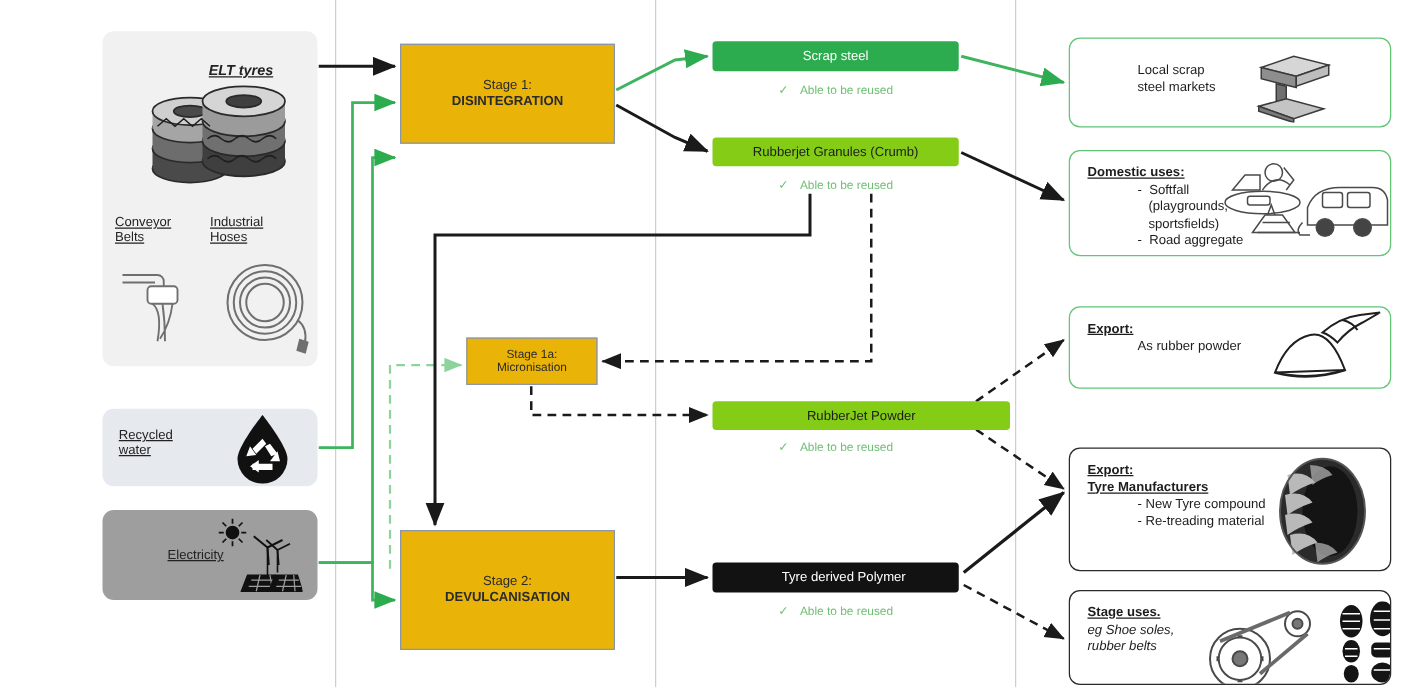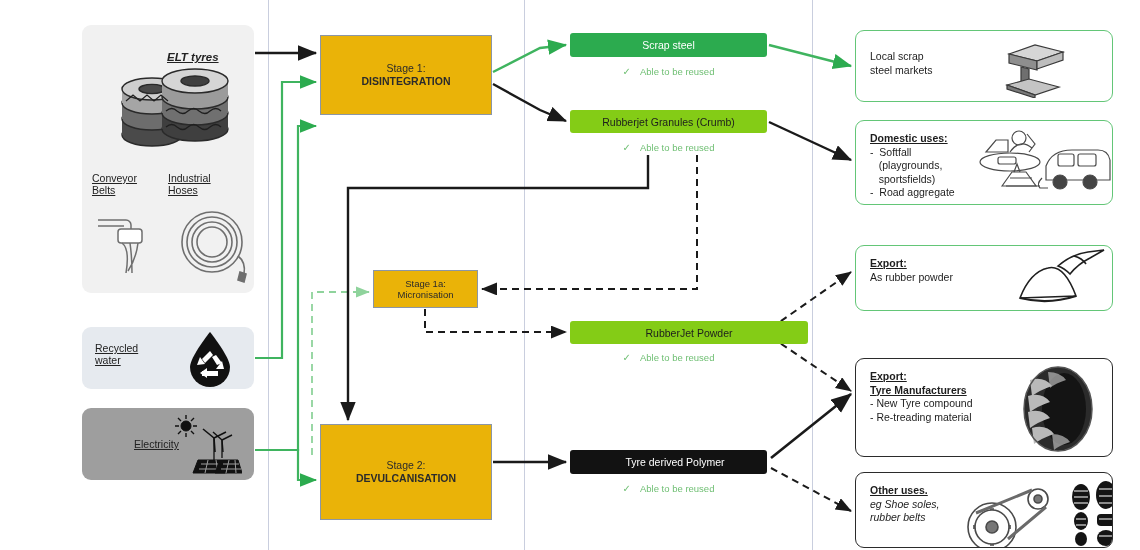--- a/index.html
+++ b/index.html
@@ -54,21 +54,21 @@
   .outbox.dark{border:1.6px solid #2b2b2b;}
   .o-steel{left:855px;top:30px;width:258px;height:72px;}
   .o-dom  {left:855px;top:120px;width:258px;height:85px;}
   .o-exp  {left:855px;top:245px;width:258px;height:66px;}
   .o-tyre {left:855px;top:358px;width:258px;height:99px;}
   .o-other{left:855px;top:472px;width:258px;height:76px;}
 
   .otext{position:absolute;left:14px;top:11px;font-size:10.5px;color:#1d1d1d;line-height:13.5px;}
   .otext .hd{font-weight:bold;text-decoration:underline;text-underline-offset:1px;display:block;}
   .otext .it{font-style:italic;display:block;}
-  .otext .li{display:block;white-space:pre;}
+  .otext .li{display:block;white-space:pre;margin-left:40px;}
 
   
   .art{position:absolute;}
 </style>
 </head>
 <body>
 
 <div id="canvas">
 
   <div class="colsep" style="left:268px;"></div>
@@ -333,21 +333,21 @@
         <path d="M24,66 q14,-4 22,6 q-12,4 -20,10 z"></path>
         <path d="M40,10 q12,0 18,8 q-10,3 -16,8 z" opacity=".7"></path>
         <path d="M44,72 q12,0 18,8 q-10,3 -16,8 z" opacity=".7"></path>
       </g>
       <ellipse cx="50" cy="47" rx="34" ry="42" fill="none" stroke="#555" stroke-width="1.5"></ellipse>
     </svg>
   </div>
 
   <div class="outbox o-other dark">
     <div class="otext">
-      <span class="hd">Other uses.</span>
+      <span class="hd">Stage uses.</span>
       <span class="it">eg Shoe soles,</span>
       <span class="it">rubber belts</span>
     </div>
     <svg class="art" style="left:108px;top:10px;" width="90" height="70" viewBox="0 0 90 70">
       <g stroke="#4a4a4a" stroke-width="1.6" fill="none">
         <circle cx="28" cy="44" r="24"></circle>
           <circle cx="28" cy="44" r="17"></circle>
         <circle cx="28" cy="44" r="6" fill="#777"></circle>
         <path d="M26,26 l4,0 M26,62 l4,0 M10,42 l0,4 M46,42 l0,4"></path>
         <circle cx="74" cy="16" r="10"></circle>

